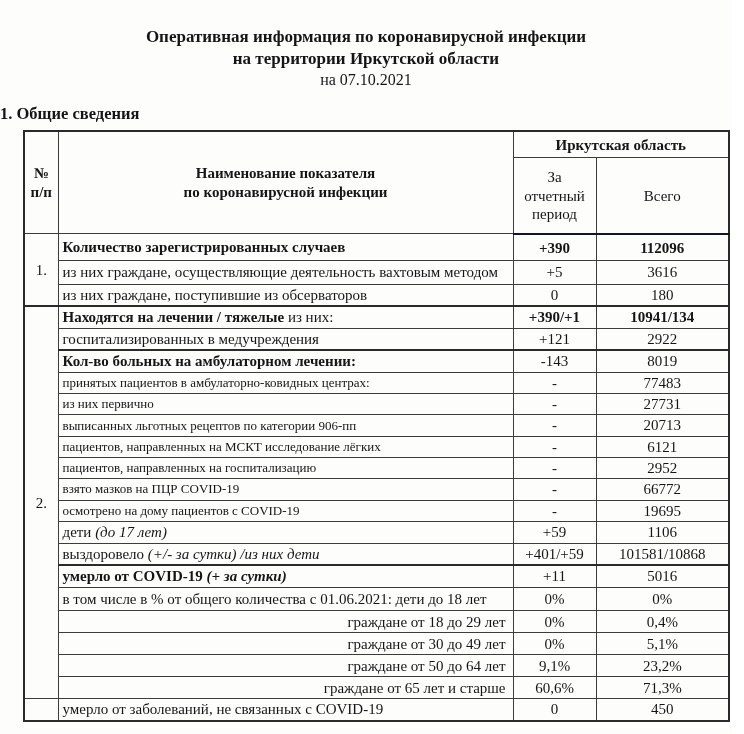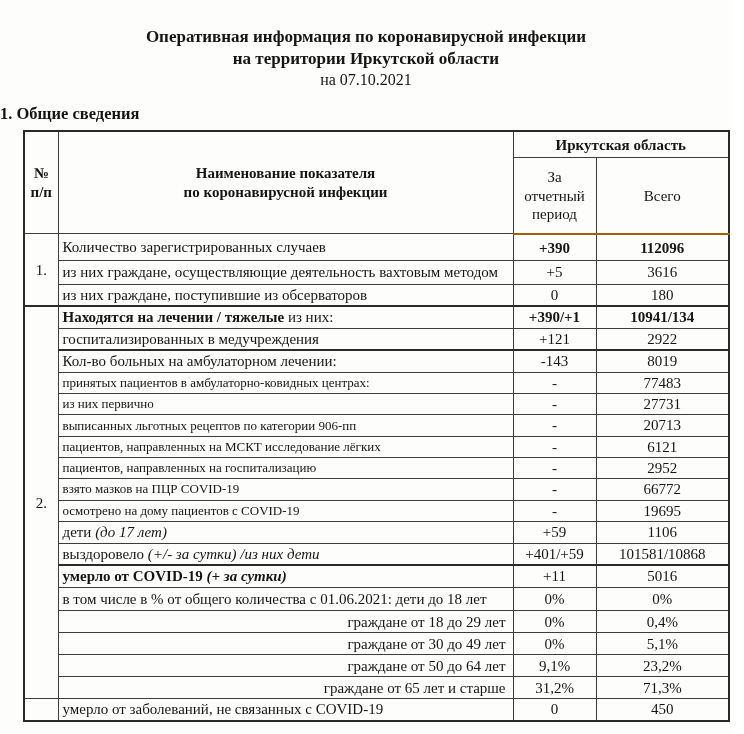--- a/index.html
+++ b/index.html
@@ -34,29 +34,29 @@
   col.c-name  { width: 455px; }
   col.c-per   { width: 83px; }
   col.c-tot   { width: 133px; }
 
   
   table.main { border: 2px solid #2a2a2a; }
 
   
   tr.region-row td { height: 27px; text-align: center; font-weight: bold; padding: 2px; border-radius: 7px; }
   td.hdr-num, td.hdr-name { text-align: center; vertical-align: middle; }
-  tr.subhdr td { height: 76px; text-align: center; border-bottom: 2px solid #a16207; }
+  tr.subhdr td { height: 76px; text-align: center; border-bottom: 2px solid #0f172a; }
   td.hdr-per { padding: 2px 10px; }
 
   
   td.lbl { text-align: left; padding-left: 8px; padding-right: 6px; }
   td.val { text-align: center; }
   td.numcell { text-align: center; vertical-align: middle; font-size: 15px; }
 
-  tr.bold-row td.lbl, tr.bold-row .lbl-main { font-weight: normal; }
+  tr.bold-row td.lbl, tr.bold-row .lbl-main { font-weight: bold; }
   tr.bold-vals td.val { font-weight: bold; }
   .lbl-main-bold { font-weight: bold; }
   .lbl-italic { font-style: italic; }
   .lbl-bold-italic { font-weight: bold; font-style: italic; }
 
   tr.small-row td.lbl { font-size: 13px; padding-top: 1px; padding-bottom: 1px; }
   tr.small-row td { height: 20px; }
 
   tr.justify-row td.lbl { text-align: justify; text-align-last: left; padding-top: 2px; padding-bottom: 2px; }
   tr.right-row td.lbl { text-align: right; padding-right: 7px; }
@@ -199,21 +199,21 @@
         <td class="val">0%</td>
         <td class="val">5,1%</td>
       </tr>
       <tr class="std right-row">
         <td class="lbl">граждане от 50 до 64 лет</td>
         <td class="val">9,1%</td>
         <td class="val">23,2%</td>
       </tr>
       <tr class="std right-row">
         <td class="lbl">граждане от 65 лет и старше</td>
-        <td class="val">31,2%</td>
+        <td class="val">60,6%</td>
         <td class="val">71,3%</td>
       </tr>
 
       <tr class="std">
         <td class="numcell"></td>
         <td class="lbl">умерло от заболеваний, не связанных с COVID-19</td>
         <td class="val">0</td>
         <td class="val">450</td>
       </tr>
     </tbody>

